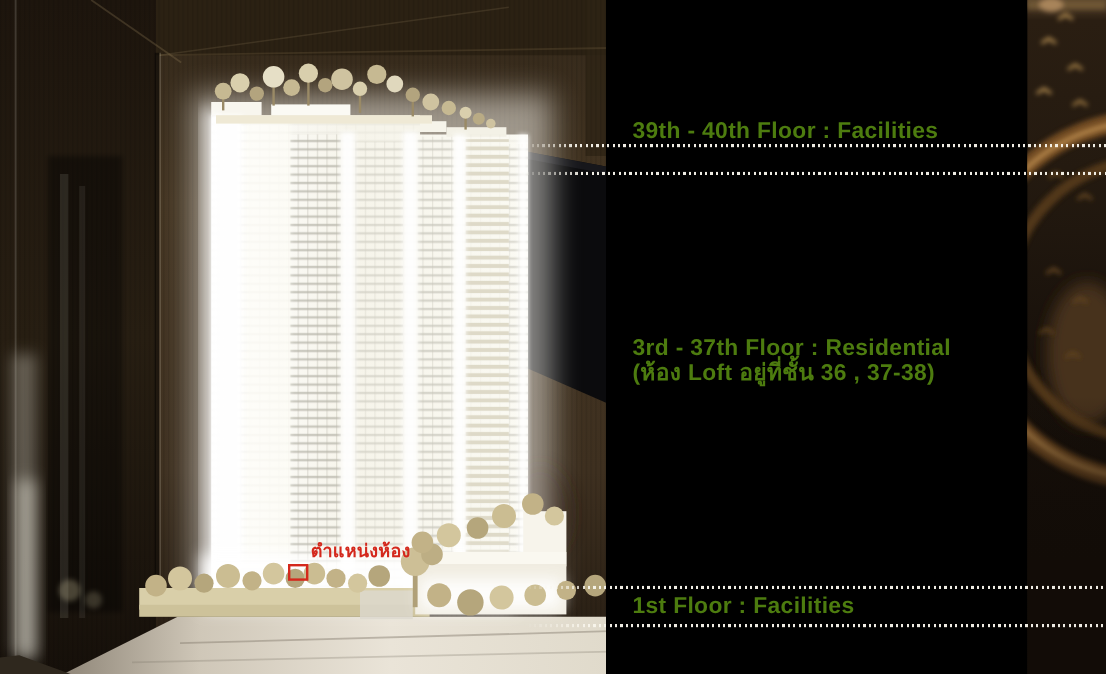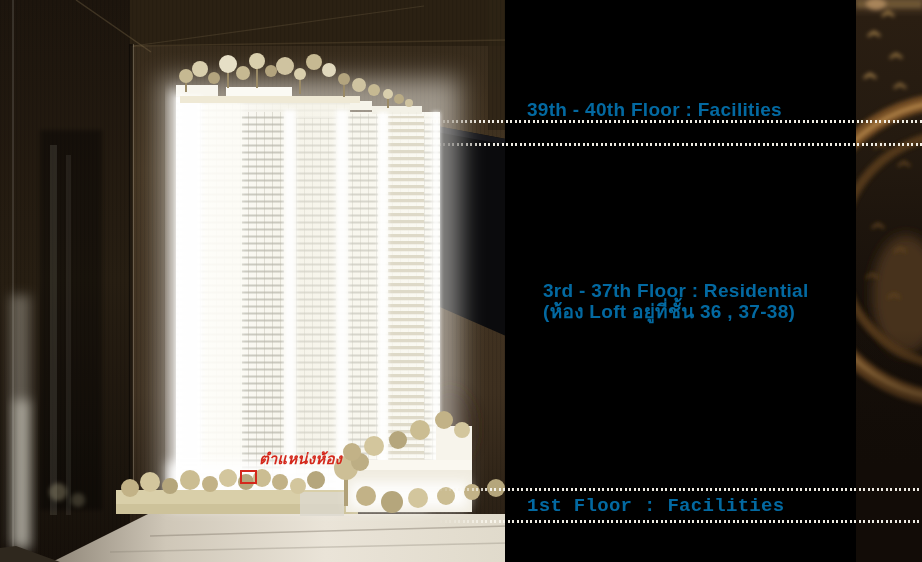--- a/index.html
+++ b/index.html
@@ -1,41 +1,41 @@
 <!DOCTYPE html>
 <html><head>
 <meta charset="utf-8">
 <style>
   html,body{margin:0;padding:0;background:#000;}
   .stage{
     position:relative; width:922px; height:562px; overflow:hidden;
     background:#000; font-family:"Liberation Sans","DejaVu Sans",sans-serif;
   }
-  .photo-left{position:absolute;left:0;top:0;width:508px;height:562px;z-index:1;font-style:italic;}
+  .photo-left{position:absolute;left:0;top:0;width:508px;height:562px;z-index:1;}
   .info-panel{position:absolute;left:505px;top:0;width:351px;height:562px;background:#000;z-index:2;}
   .photo-right{position:absolute;left:856px;top:0;width:66px;height:562px;z-index:2;}
   .leader{
     position:absolute;height:3px;z-index:4;
     background-image:repeating-linear-gradient(90deg,rgba(248,245,236,.96) 0 1.9px,transparent 1.9px 4.5px);
     -webkit-mask-image:linear-gradient(to right,transparent 0,#000 55px);
             mask-image:linear-gradient(to right,transparent 0,#000 55px);
   }
   .leader.l1{left:425px;top:120px;width:497px;}
   .leader.l2{left:430px;top:143px;width:492px;}
   .leader.l3{left:436px;top:488px;width:486px;}
   .leader.l4{left:436px;top:520px;width:486px;}
   .floor-label{
-    position:absolute;left:527px;z-index:5;color:#0369a1;font-weight:bold;
+    position:absolute;left:527px;z-index:5;color:#4d7c0f;font-weight:bold;
     font-size:19px;letter-spacing:.3px;white-space:nowrap;
     text-shadow:0 1px 2px rgba(0,0,0,.7);
   }
   .floor-label.f1{top:99px;}
   .floor-label.f2{top:124px;}
-  .floor-label.f3{top:280px;line-height:21px;margin-left:16px;}
-  .floor-label.f4{top:495px;font-family:Liberation Mono, monospace;}
+  .floor-label.f3{top:280px;line-height:21px;}
+  .floor-label.f4{top:495px;}
   .room-label{
     position:absolute;left:259px;top:447px;z-index:3;color:#d4281c;
     font-size:15px;font-weight:bold;white-space:nowrap;letter-spacing:.2px;
     text-shadow:0 0 2px rgba(255,255,255,.35);
   }
   .room-marker{
     position:absolute;left:240px;top:470px;width:13px;height:10px;z-index:3;
     border:2.5px solid #d4281c;background:transparent;
   }
 </style>

